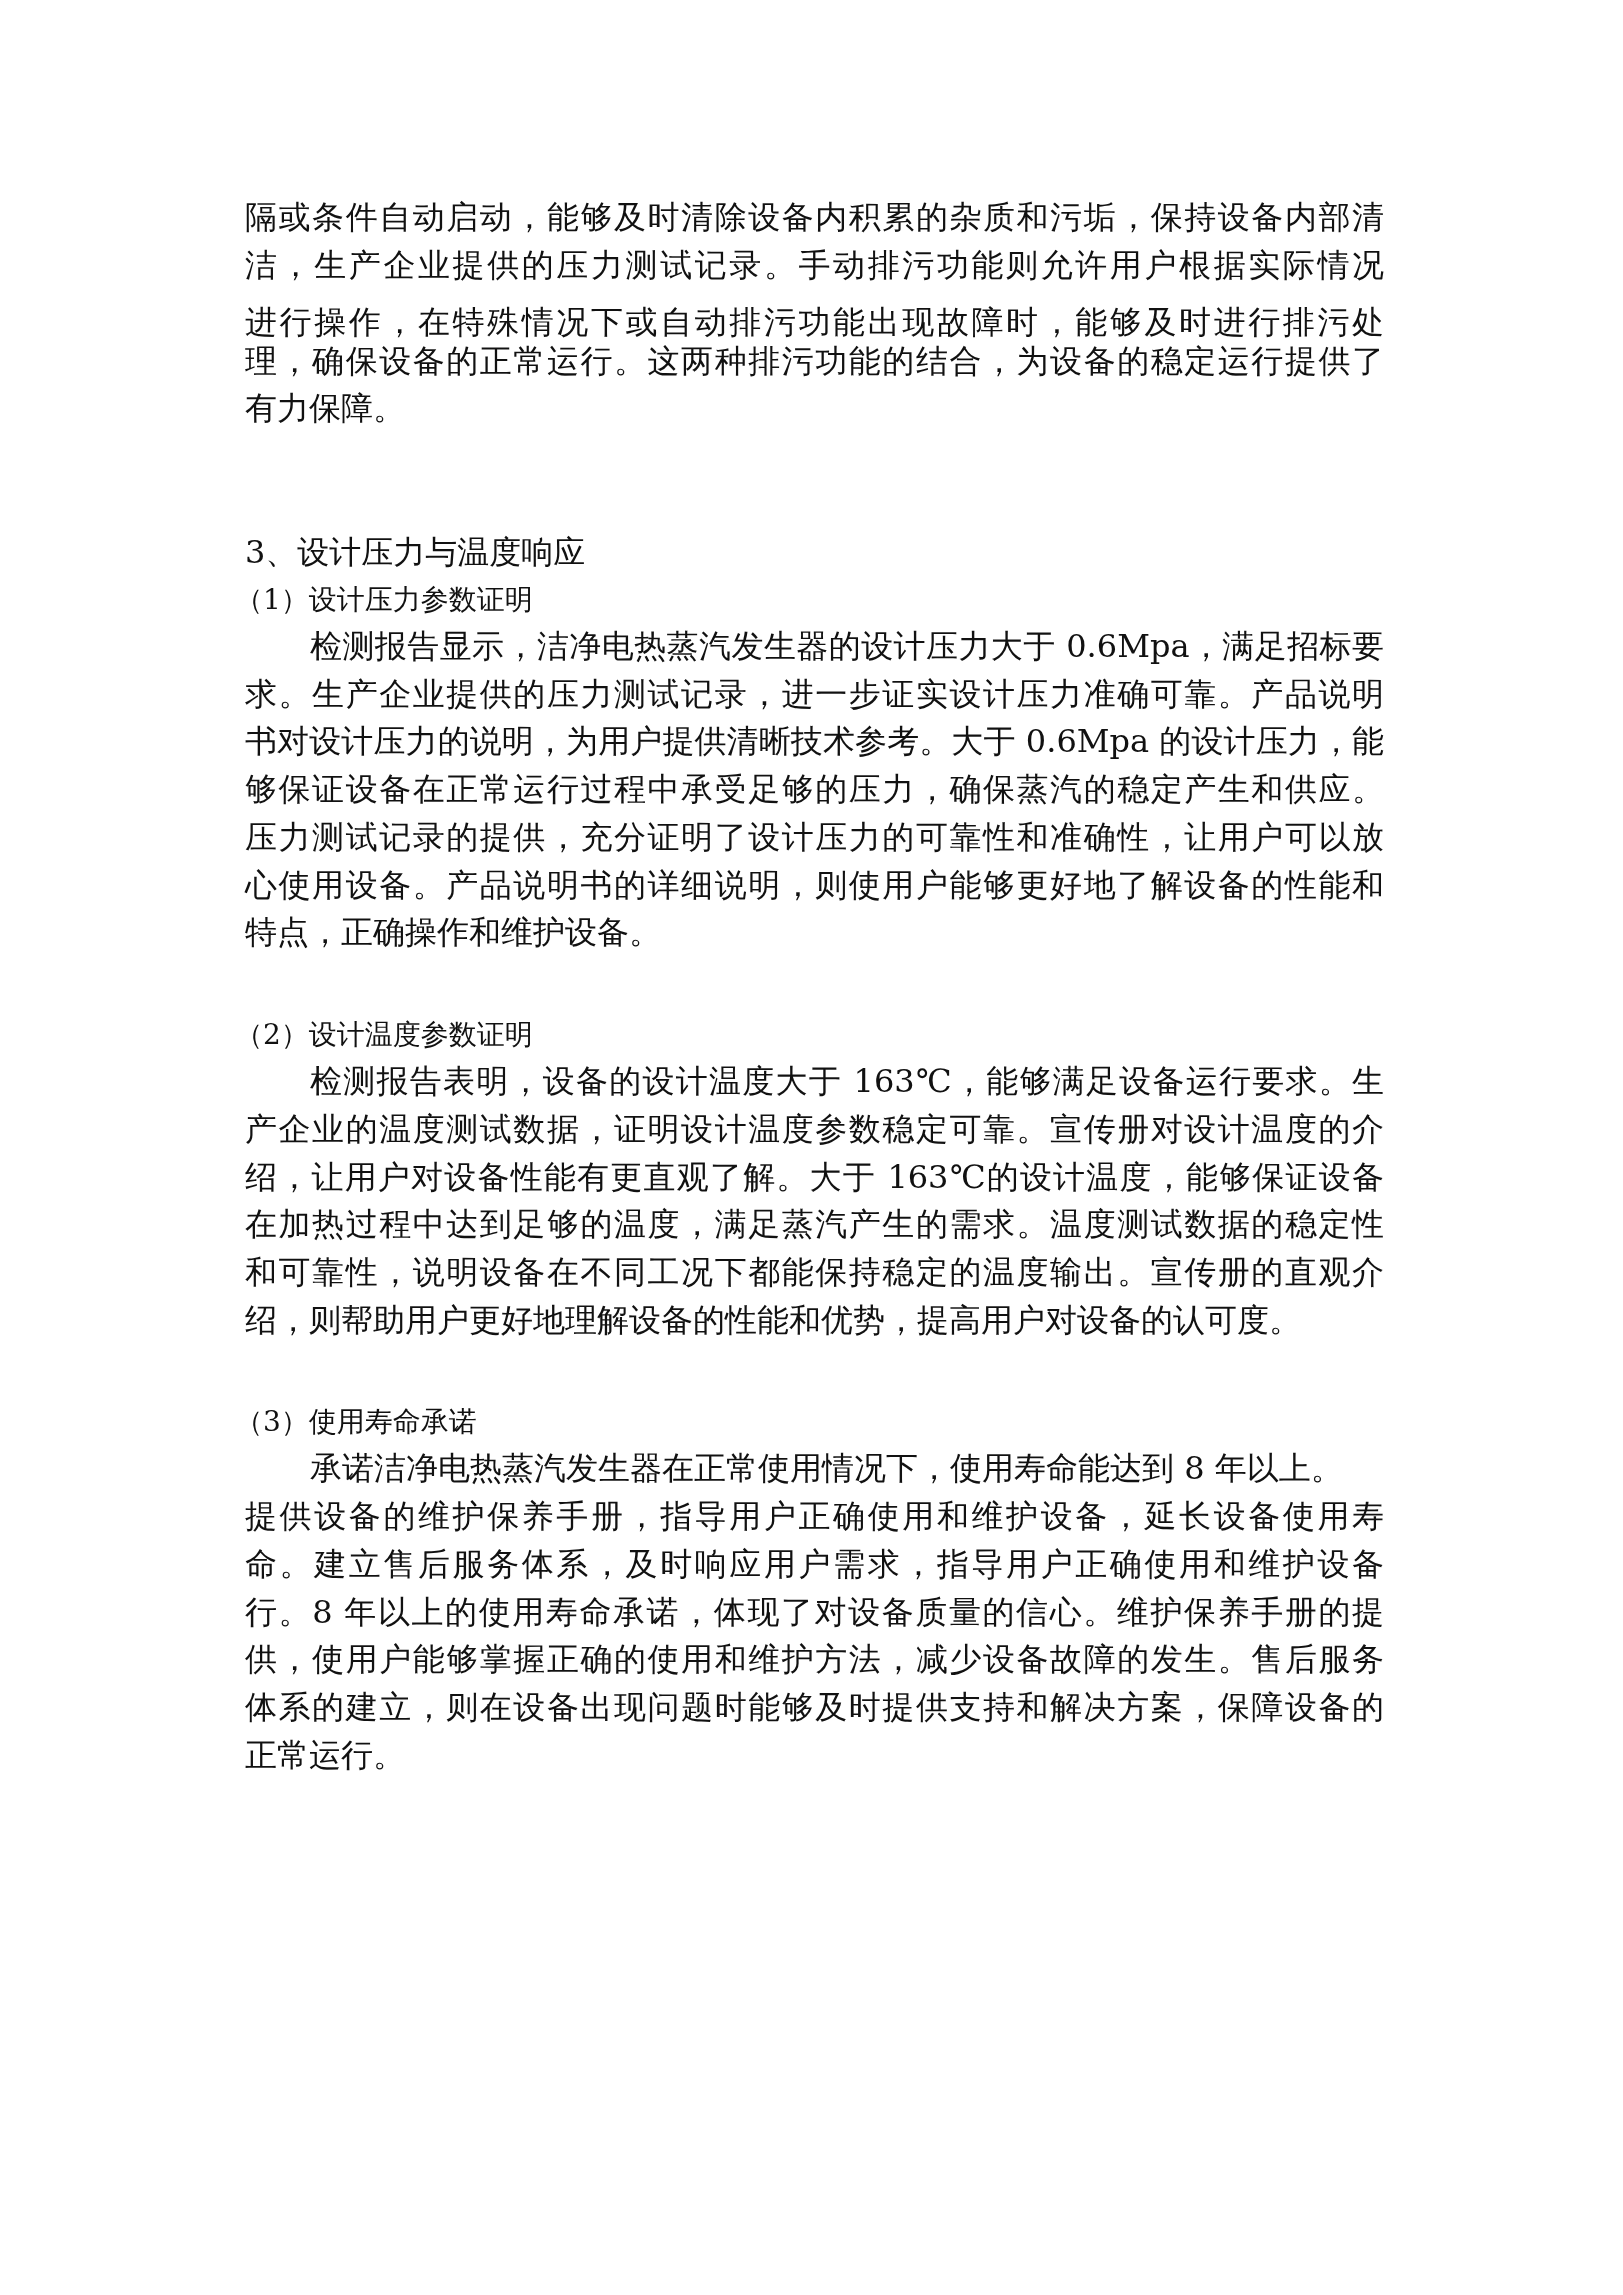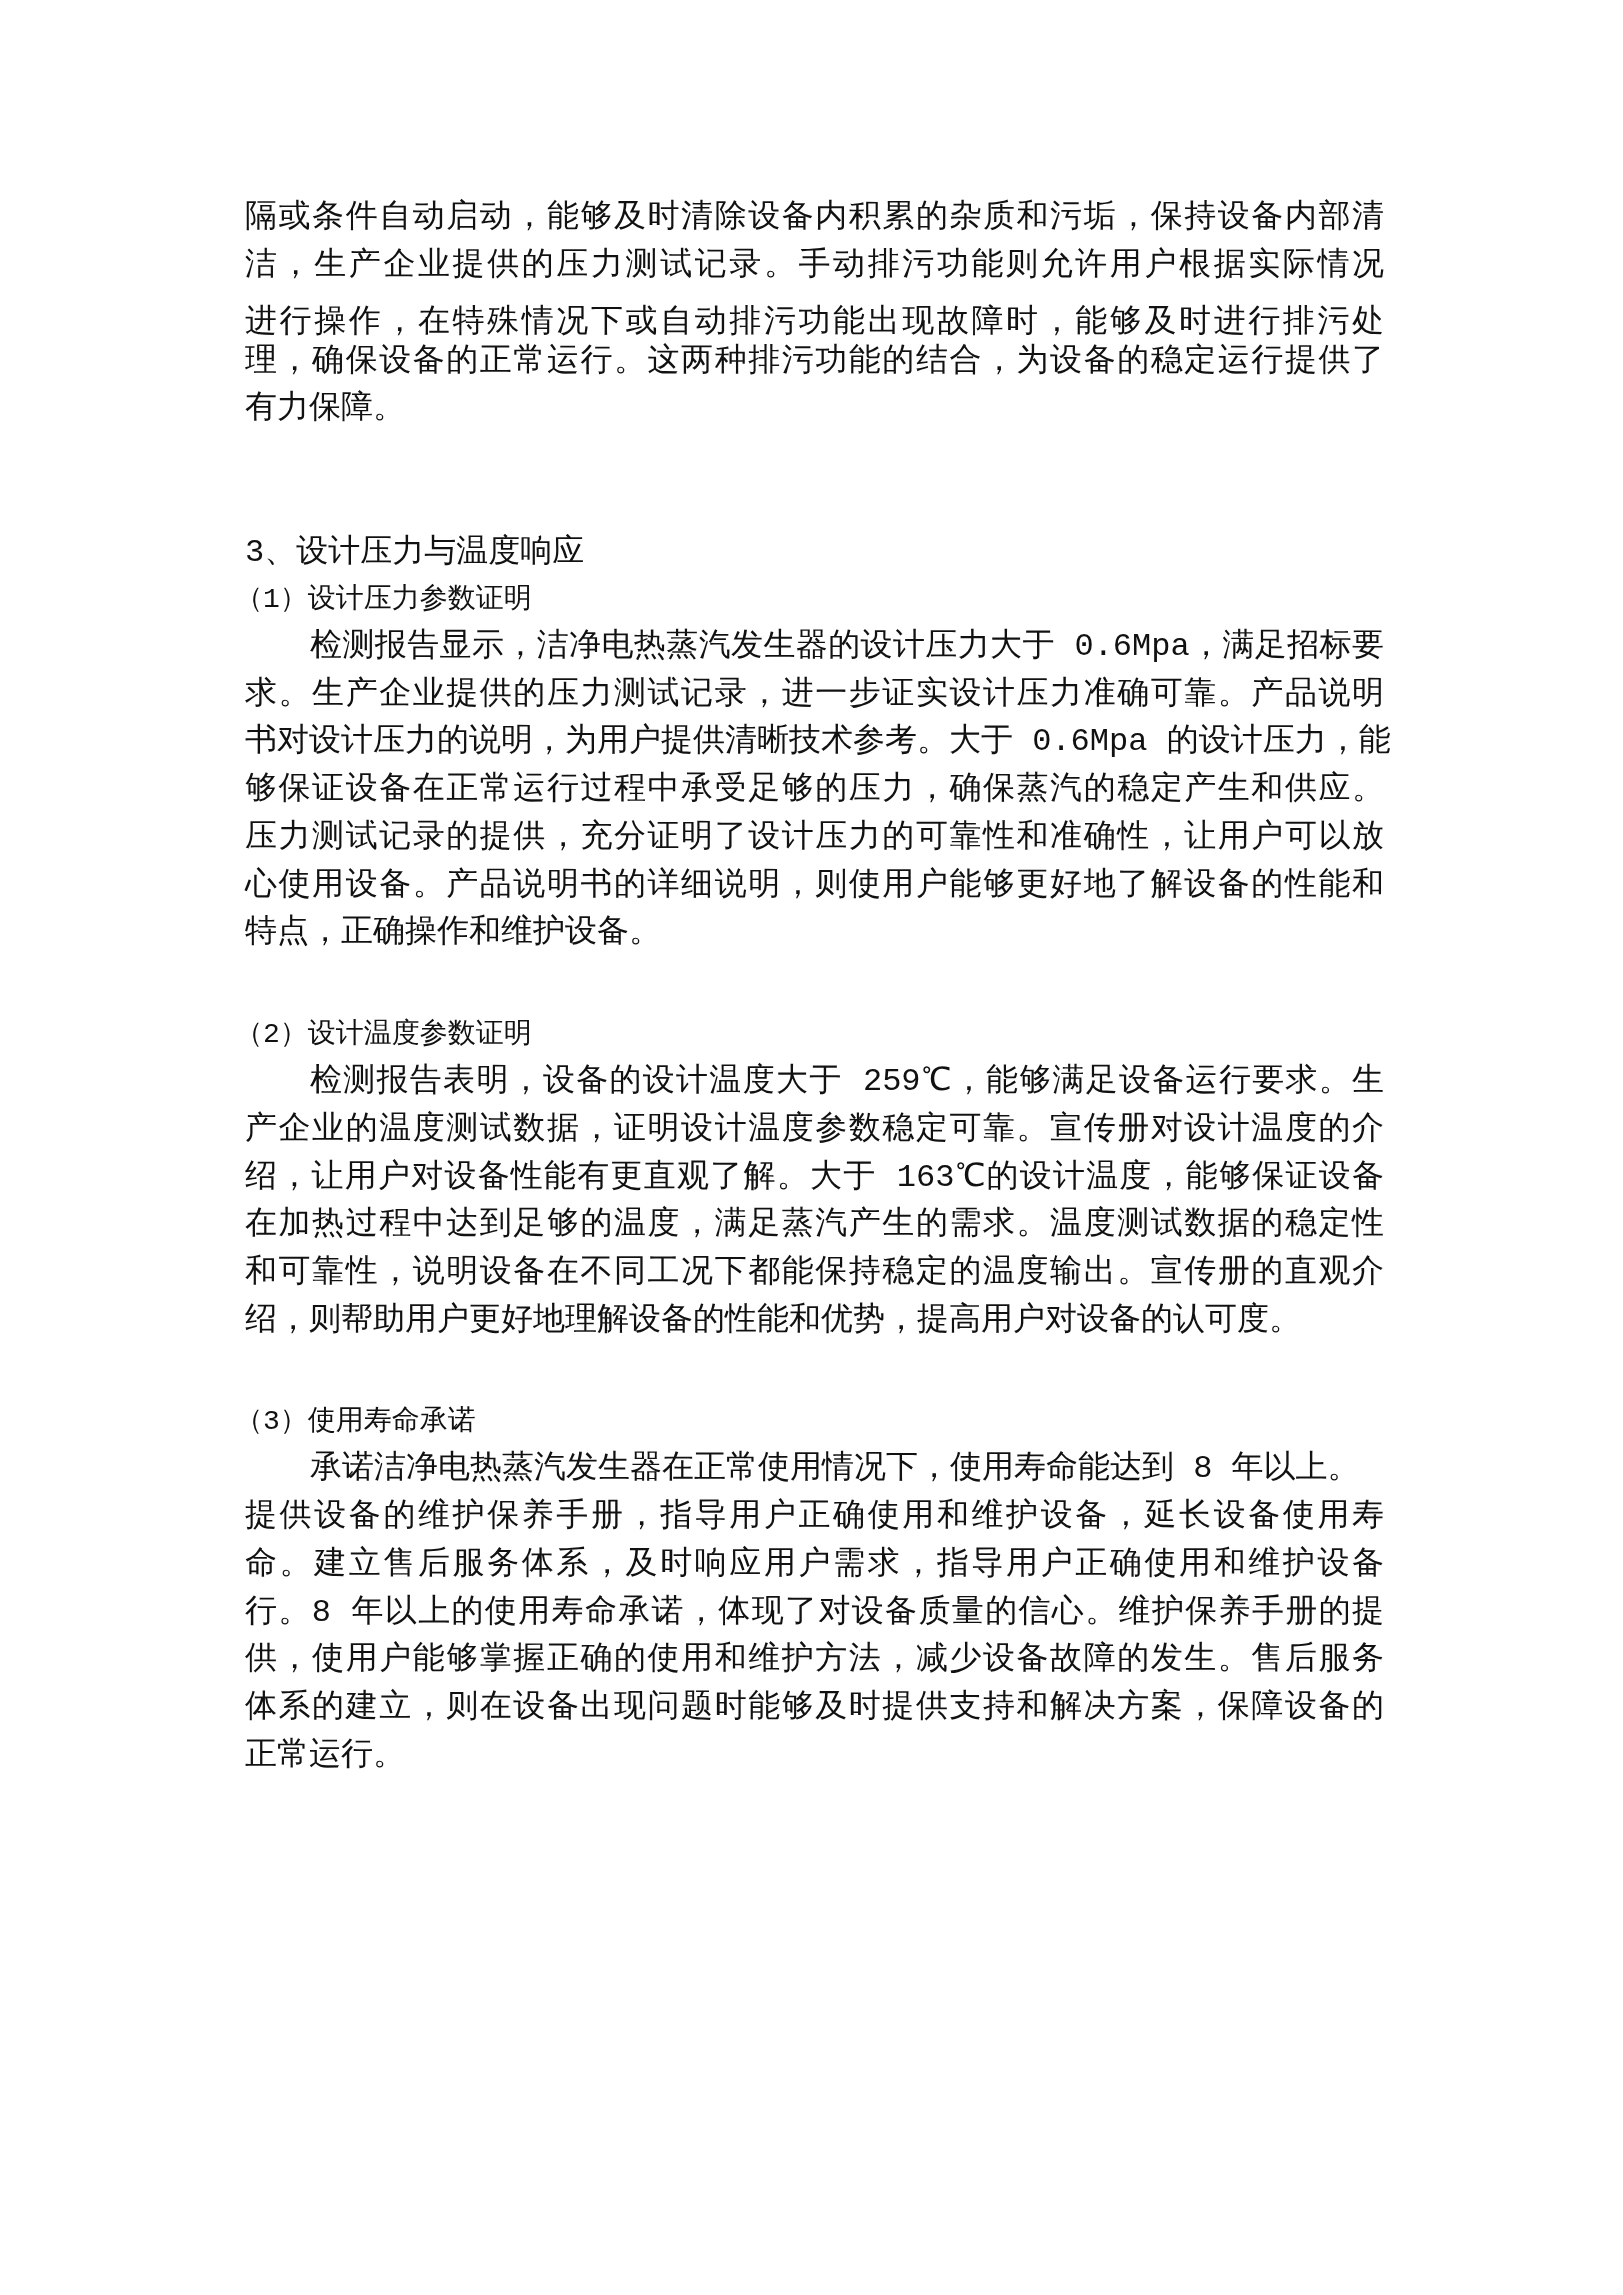--- a/index.html
+++ b/index.html
@@ -1,18 +1,18 @@
 <!DOCTYPE html>
 <html style="font-size:10.5px"><head>
 <meta charset="utf-8">
 <style>
   html, body { margin: 0; padding: 0; background: #ffffff; }
   body { width: 1623px; height: 2295px; position: relative; overflow: hidden;
          font-family: "DejaVu Serif", "Liberation Serif", serif; color: #111111; }
-  .page { position: absolute; left: 0; top: 0; width: 1623px; height: 2295px; background: #ffffff; font-family: Liberation Mono, monospace; }
+  .page { position: absolute; left: 0; top: 0; width: 1623px; height: 2295px; background: #ffffff; }
   .line { position: absolute; left: 245px; width: 1139px; font-size: 32px; line-height: 39px;
           white-space: nowrap; letter-spacing: 0px; text-align: justify; text-align-last: justify; }
   .line.last { text-align-last: left; }
   .line.indent { left: 310px; width: 1074px; }
   .heading { position: absolute; left: 245px; font-size: 32px; line-height: 39px; white-space: nowrap; }
   .subheading { position: absolute; left: 235px; font-size: 28px; line-height: 39px; white-space: nowrap; }
 </style>
 </head>
 <body>
 
@@ -34,21 +34,21 @@
     <div class="line" style="top:675px">求。生产企业提供的压力测试记录，进一步证实设计压力准确可靠。产品说明</div>
     <div class="line" style="top:722px">书对设计压力的说明，为用户提供清晰技术参考。大于 0.6Mpa 的设计压力，能</div>
     <div class="line" style="top:770px">够保证设备在正常运行过程中承受足够的压力，确保蒸汽的稳定产生和供应。</div>
     <div class="line" style="top:818px">压力测试记录的提供，充分证明了设计压力的可靠性和准确性，让用户可以放</div>
     <div class="line" style="top:866px">心使用设备。产品说明书的详细说明，则使用户能够更好地了解设备的性能和</div>
     <div class="line last" style="top:913px">特点，正确操作和维护设备。</div>
   </div>
 
   <div>
     <div class="subheading" style="top:1015px">（2）设计温度参数证明</div>
-    <div class="line indent" style="top:1062px">检测报告表明，设备的设计温度大于 259℃，能够满足设备运行要求。生</div>
+    <div class="line indent" style="top:1062px">检测报告表明，设备的设计温度大于 163℃，能够满足设备运行要求。生</div>
     <div class="line" style="top:1110px">产企业的温度测试数据，证明设计温度参数稳定可靠。宣传册对设计温度的介</div>
     <div class="line" style="top:1158px">绍，让用户对设备性能有更直观了解。大于 163℃的设计温度，能够保证设备</div>
     <div class="line" style="top:1205px">在加热过程中达到足够的温度，满足蒸汽产生的需求。温度测试数据的稳定性</div>
     <div class="line" style="top:1253px">和可靠性，说明设备在不同工况下都能保持稳定的温度输出。宣传册的直观介</div>
     <div class="line last" style="top:1301px">绍，则帮助用户更好地理解设备的性能和优势，提高用户对设备的认可度。</div>
   </div>
 
   <div>
     <div class="subheading" style="top:1402px">（3）使用寿命承诺</div>
     <div class="line indent last" style="top:1449px">承诺洁净电热蒸汽发生器在正常使用情况下，使用寿命能达到 8 年以上。</div>

